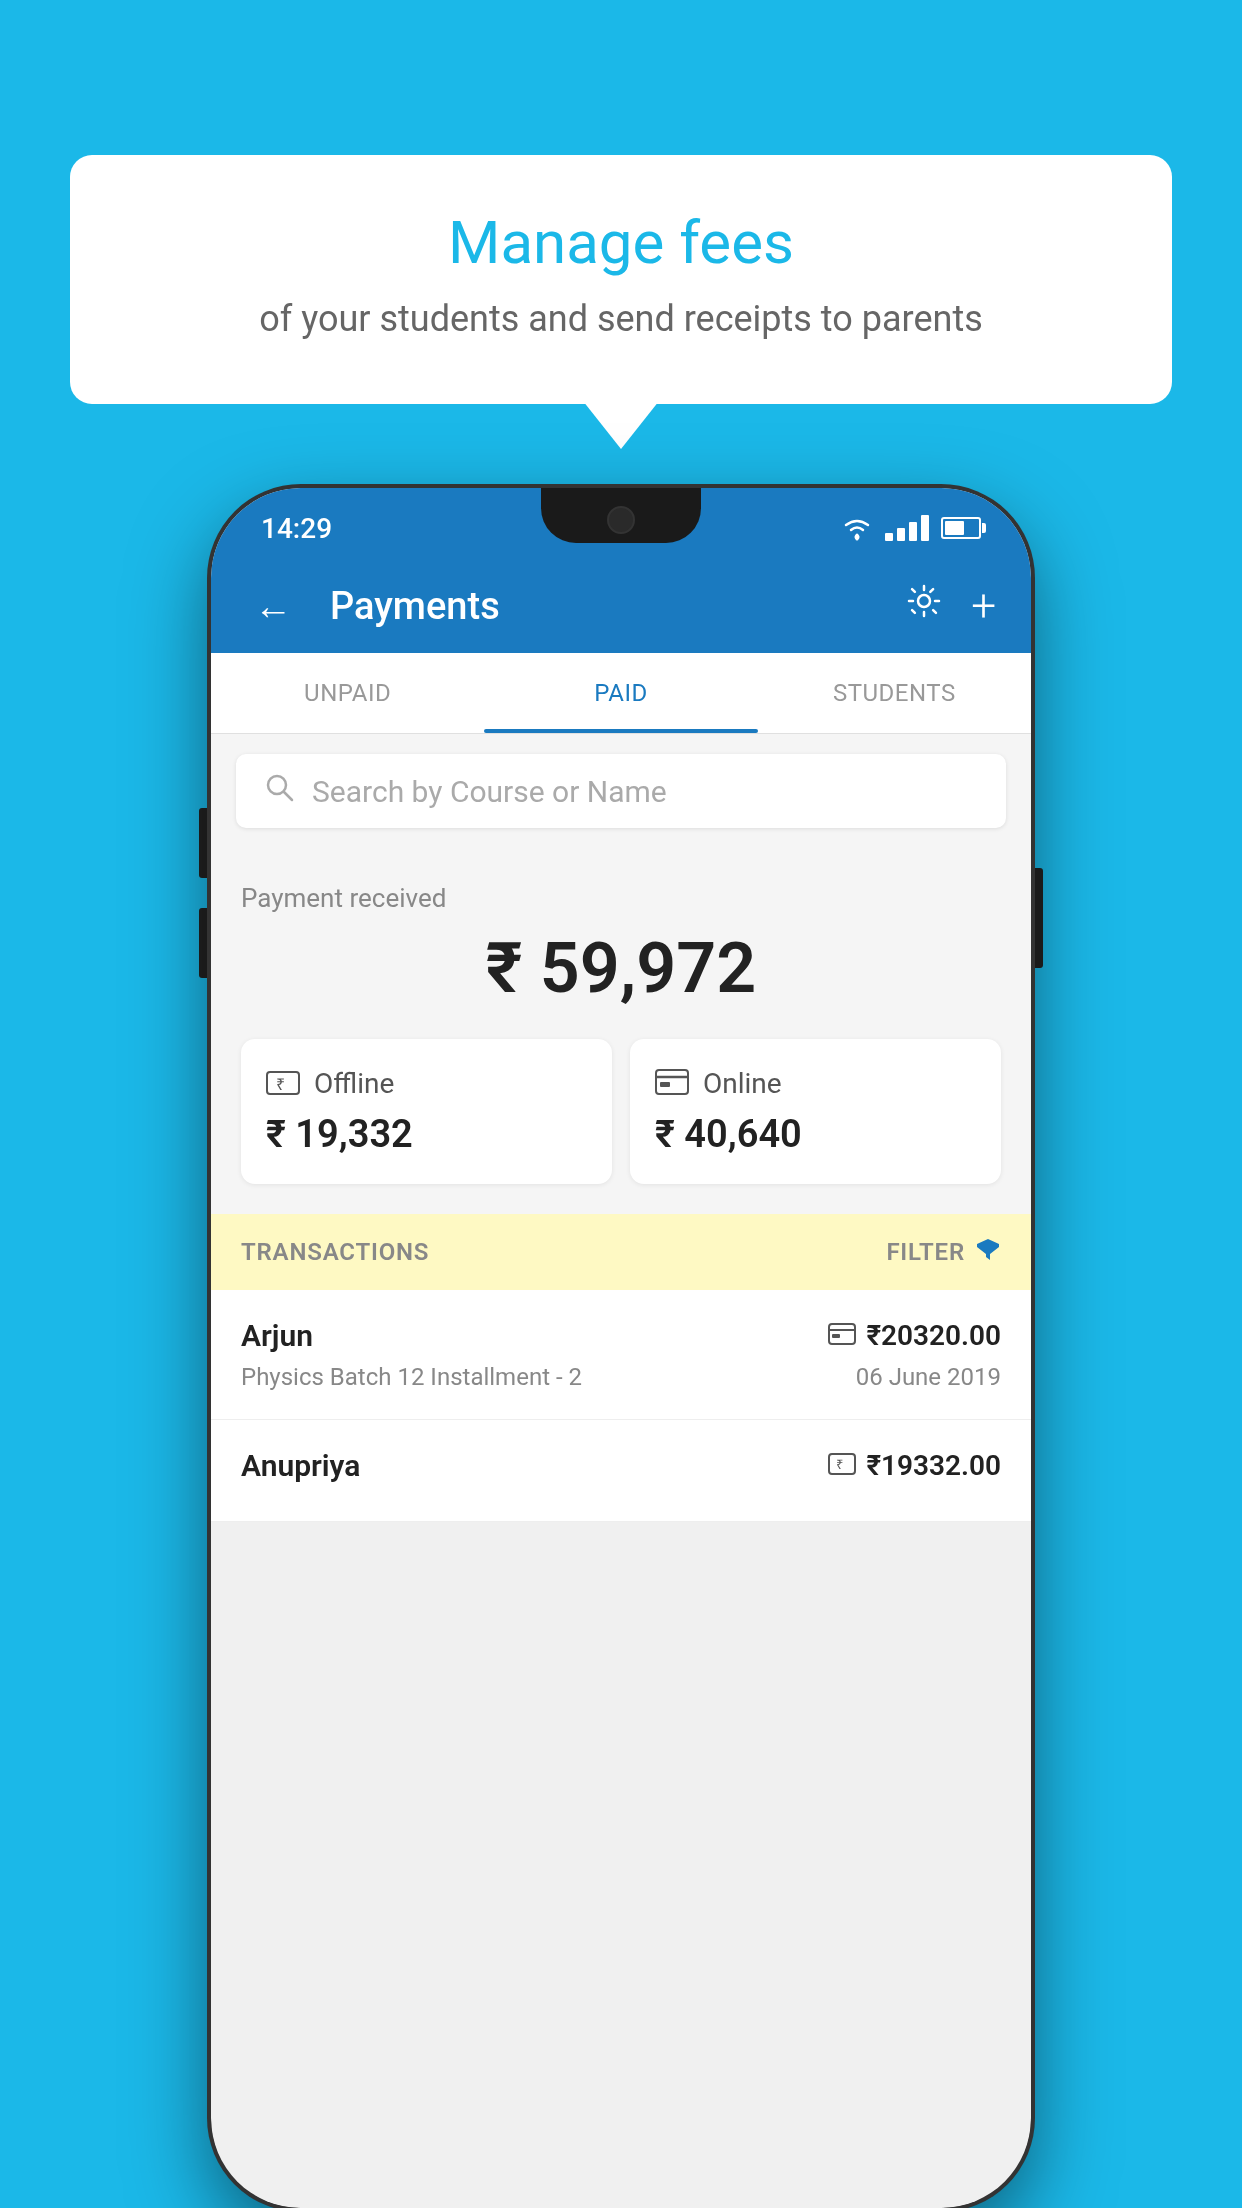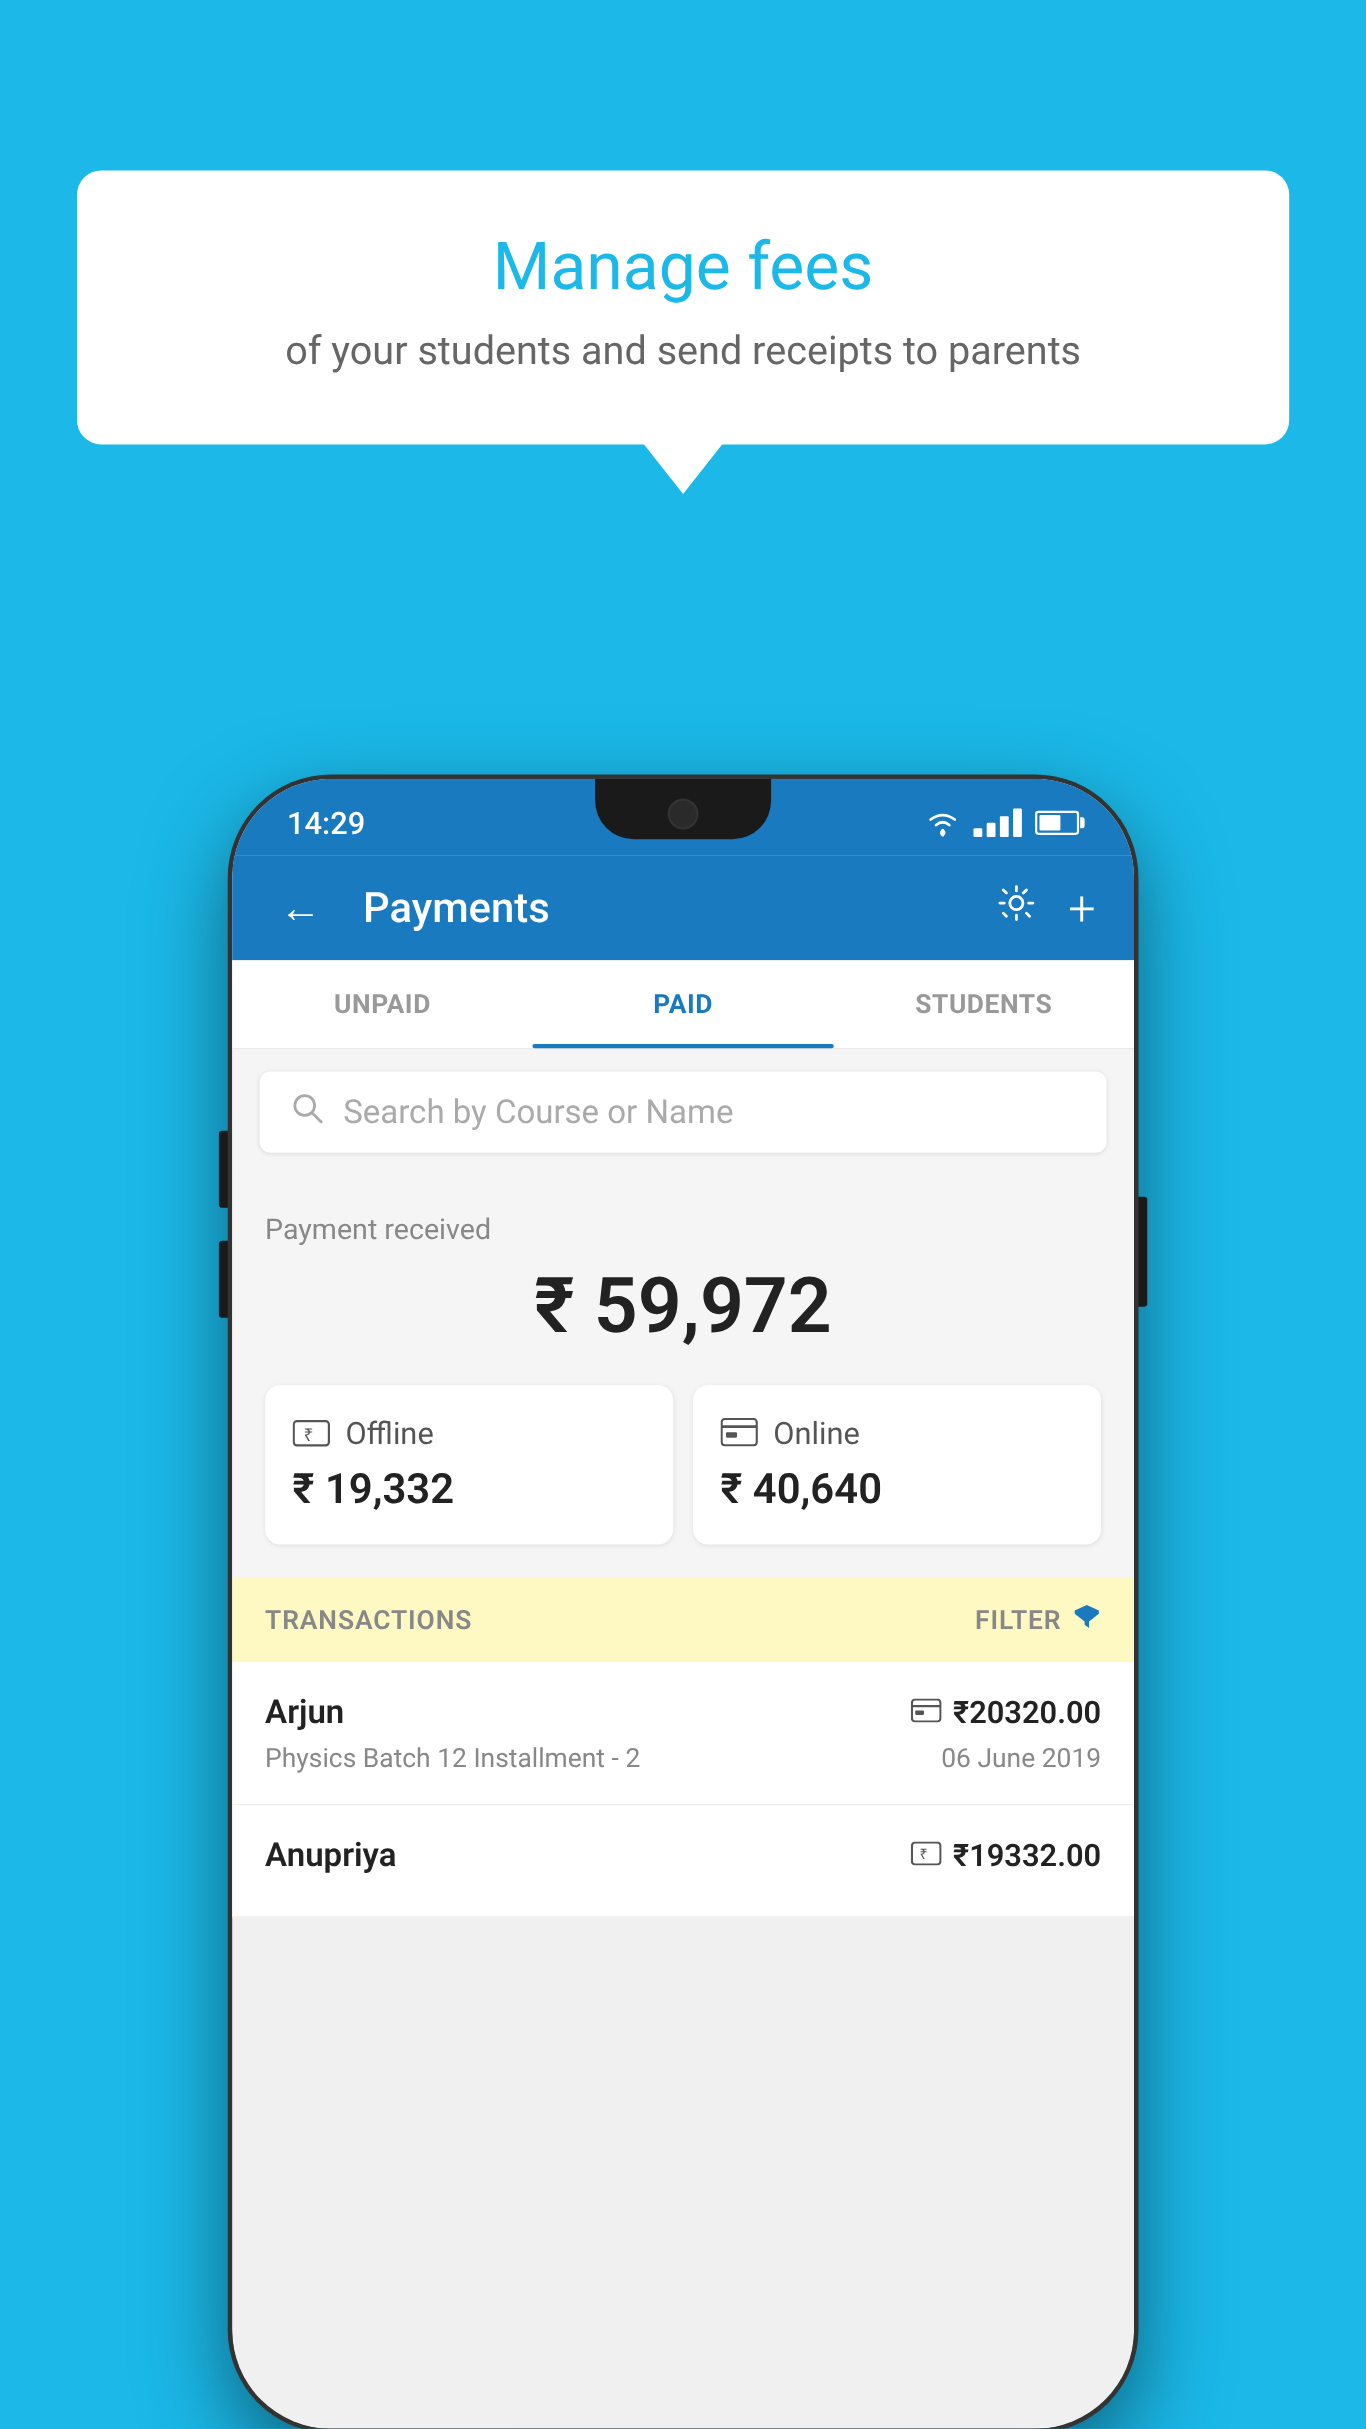--- a/index.html
+++ b/index.html
@@ -57,21 +57,21 @@
       line-height: 1.4;
     }
 
     
     .phone-container {
       position: absolute;
       bottom: 0;
       left: 50%;
       transform: translateX(-50%);
       width: 820px;
-      height: 1500px;
+      height: 1720px;
     }
 
     .phone-body {
       position: absolute;
       top: 0;
       left: 0;
       right: 0;
       bottom: 0;
       background: #1a1a1a;
       border-radius: 90px;
@@ -264,21 +264,21 @@
       background: white;
       display: flex;
       border-bottom: 1px solid #e0e0e0;
     }
 
     .tab {
       flex: 1;
       text-align: center;
       padding: 26px 10px;
       font-size: 24px;
-      font-weight: 700;
+      font-weight: 400;
       color: #999;
       letter-spacing: 0.5px;
       cursor: pointer;
       position: relative;
     }
 
     .tab.active {
       color: #1a7ac0;
     }
 

